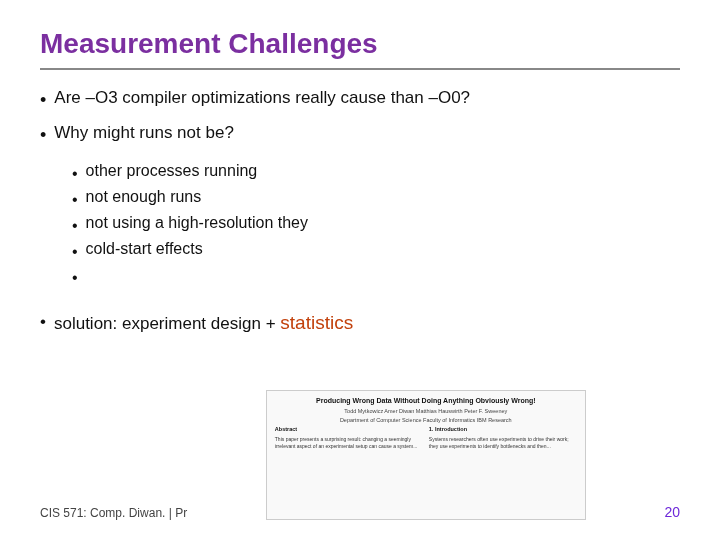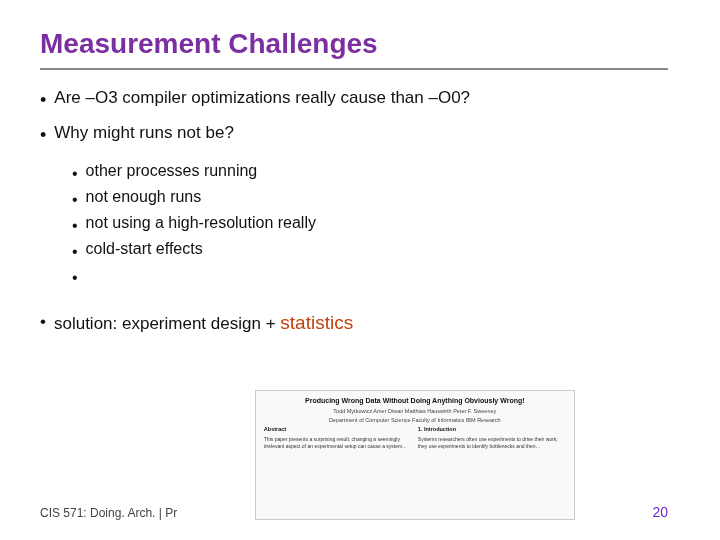--- a/index.html
+++ b/index.html
@@ -13,21 +13,21 @@
       height: 540px;
       background: #ffffff;
       font-family: Arial, sans-serif;
       overflow: hidden;
     }
 
     .slide {
       width: 720px;
       height: 540px;
       background: #ffffff;
-      padding: 28px 52px 20px 40px;
+      padding: 28px 40px 20px 40px;
       display: flex;
       flex-direction: column;
     }
 
     .title-area {
       border-bottom: 2px solid #888;
       padding-bottom: 8px;
       margin-bottom: 18px;
     }
 
@@ -195,42 +195,42 @@
       <div class="sub-bullet">
         <span class="dot">•</span>
         <span>other processes running</span>
       </div>
       <div class="sub-bullet">
         <span class="dot">•</span>
         <span>not enough runs</span>
       </div>
       <div class="sub-bullet">
         <span class="dot">•</span>
-        <span>not using a high-resolution really</span>
+        <span>not using a high-resolution they</span>
       </div>
       <div class="sub-bullet">
         <span class="dot">•</span>
         <span>cold-start effects</span>
       </div>
       <div class="sub-bullet">
         <span class="dot">•</span>
       </div>
     </div>
 
     <div class="solution-line">
       <span class="dot">•</span>
       <span>
         <span>solution: experiment design + </span><span class="solution-bold">statistics</span>
       </span>
     </div>
 
   </div>
 
   <div class="bottom-area">
-    <span class="footer-text">CIS 571: Doing. Arch.  |  Pr</span>
+    <span class="footer-text">CIS 571: Comp. Diwan.  |  Pr</span>
 
     <div class="paper-preview">
       <div class="paper-title">Producing Wrong Data Without Doing Anything Obviously Wrong!</div>
       <div class="paper-authors">Todd Mytkowicz  Amer Diwan          Matthias Hauswirth          Peter F. Sweeney</div>
       <div class="paper-authors">Department of Computer Science    Faculty of Informatics          IBM Research</div>
       <div class="paper-columns">
         <div class="paper-col">
           <div class="paper-col-header">Abstract</div>
           <span>This paper presents a surprising result: changing a seemingly irrelevant aspect of an experimental setup can cause a system...</span>
         </div>

